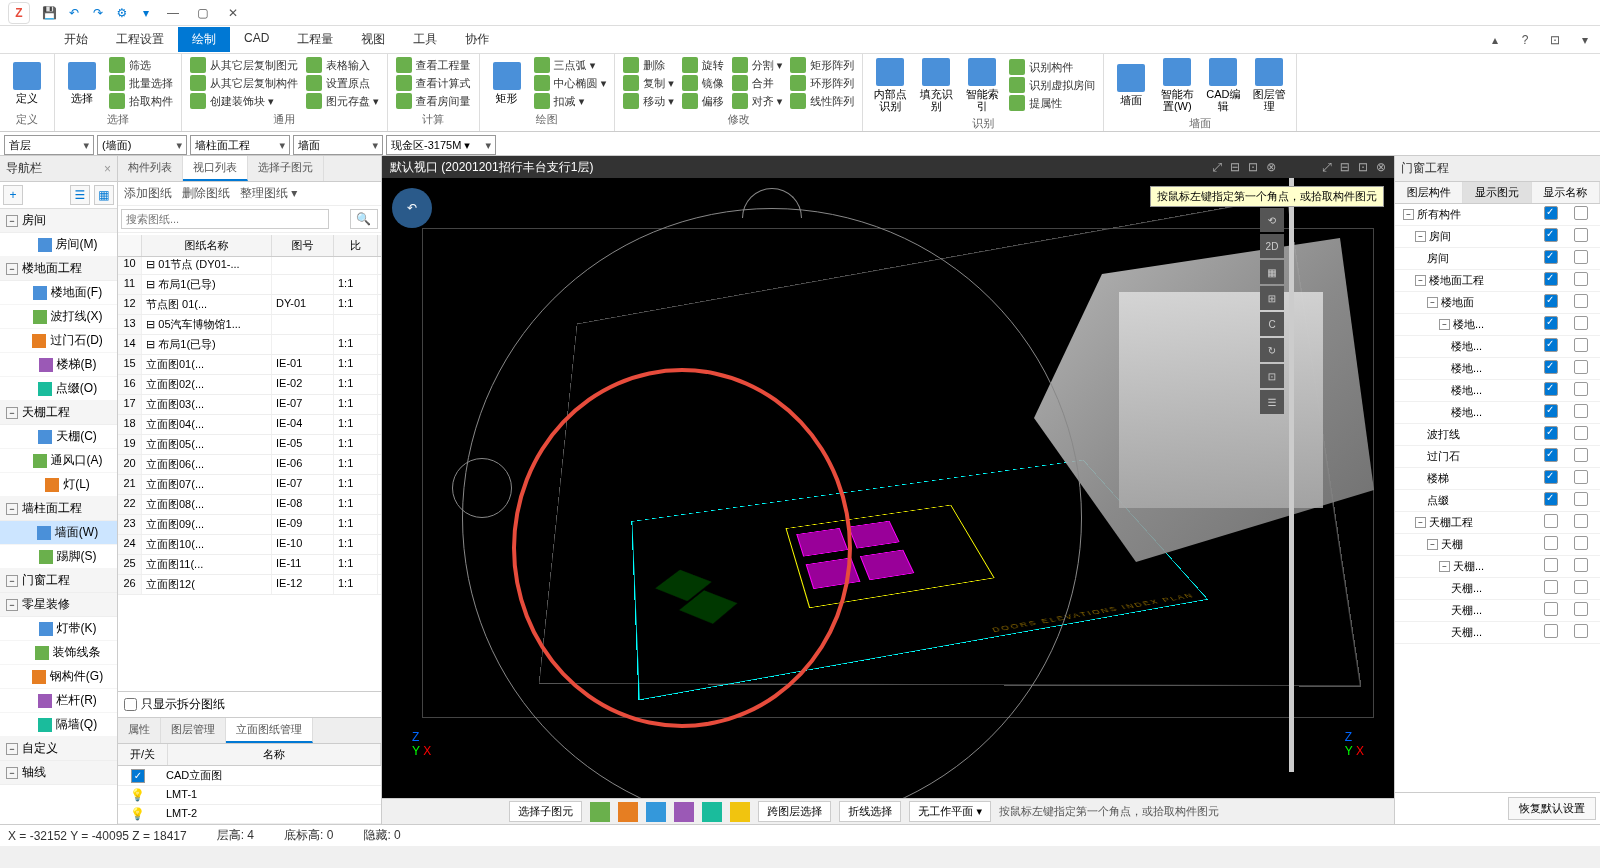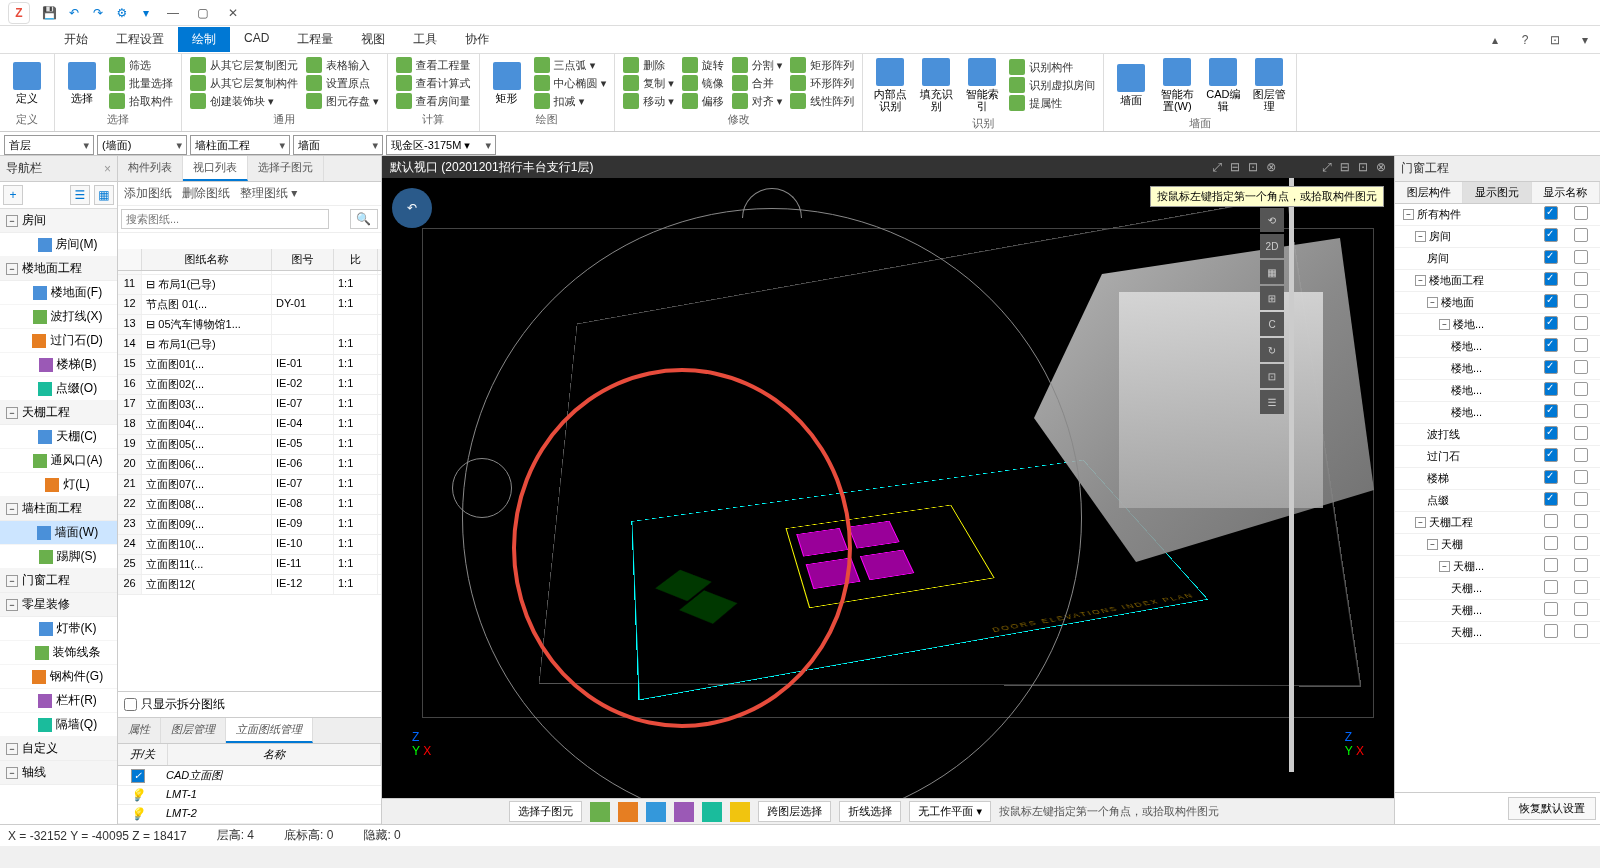--- a/index.html
+++ b/index.html
@@ -47,32 +47,32 @@
 .mid-panel { width: 264px; background: #fff; border-right: 1px solid #ccc; display: flex; flex-direction: column; }
 .tab-row { display: flex; background: #eee; border-bottom: 1px solid #ccc; }
 .tab { padding: 4px 10px; font-size: 11px; color: #555; border-right: 1px solid #ddd; }
 .tab.active { background: #fff; border-bottom: 2px solid #0078d4; }
 .toolbar-row { display: flex; padding: 3px 6px; gap: 10px; font-size: 11px; color: #555; border-bottom: 1px solid #eee; }
 .search-row { display: flex; padding: 3px; gap: 21px; border-bottom: 1px solid #eee; }
 .search-input { flex: 1; height: 20px; border: 1px solid #ccc; padding: 0 4px; font-size: 11px; }
 .search-btn { width: 28px; height: 20px; border: 1px solid #ccc; display: flex; align-items: center; justify-content: center; color: #0078d4; }
 
 .dwg-table { flex: 1; overflow-y: auto; }
-.dwg-header { display: flex; background: #f5f5f5; border-bottom: 1px solid #ccc; position: sticky; top: 16px; }
+.dwg-header { display: flex; background: #f5f5f5; border-bottom: 1px solid #ccc; position: sticky; top: 2px; }
 .dwg-header .c { padding: 3px 4px; border-right: 1px solid #ddd; font-size: 11px; text-align: center; }
 .dwg-row { display: flex; border-bottom: 1px solid #eee; }
 .dwg-row .c { padding: 2px 4px; border-right: 1px solid #f0f0f0; font-size: 11px; overflow: hidden; white-space: nowrap; }
 .c-num { width: 24px; text-align: center; background: #f8f8f8; }
 .c-name { width: 130px; }
 .c-code { width: 62px; }
 .c-ratio { width: 44px; }
 
 .check-row { padding: 4px 6px; border-top: 1px solid #ccc; display: flex; align-items: center; gap: 4px; font-size: 11px; }
 
-.prop-panel { border-top: 1px solid #ccc; font-style: italic; }
+.prop-panel { border-top: 1px solid #ccc; }
 .prop-header { display: flex; background: #f5f5f5; border-bottom: 1px solid #ccc; }
 .prop-header .c { padding: 3px 8px; border-right: 1px solid #ddd; font-size: 11px; text-align: center; }
 .prop-row { display: flex; border-bottom: 1px solid #eee; padding: 2px 0; }
 .prop-row .pc1 { width: 40px; text-align: center; }
 .prop-row .pc2 { flex: 1; padding-left: 8px; font-size: 11px; }
 .bulb { color: #f4c430; }
 .chk { width: 14px; height: 14px; border: 1px solid #999; background: #0078d4; color: #fff; display: inline-flex; align-items: center; justify-content: center; font-size: 10px; }
 
 .viewport-wrap { flex: 1; display: flex; flex-direction: column; background: #000; position: relative; }
 .vp-header { height: 22px; background: #333; color: #fff; display: flex; align-items: center; padding: 0 8px; font-size: 11px; }

